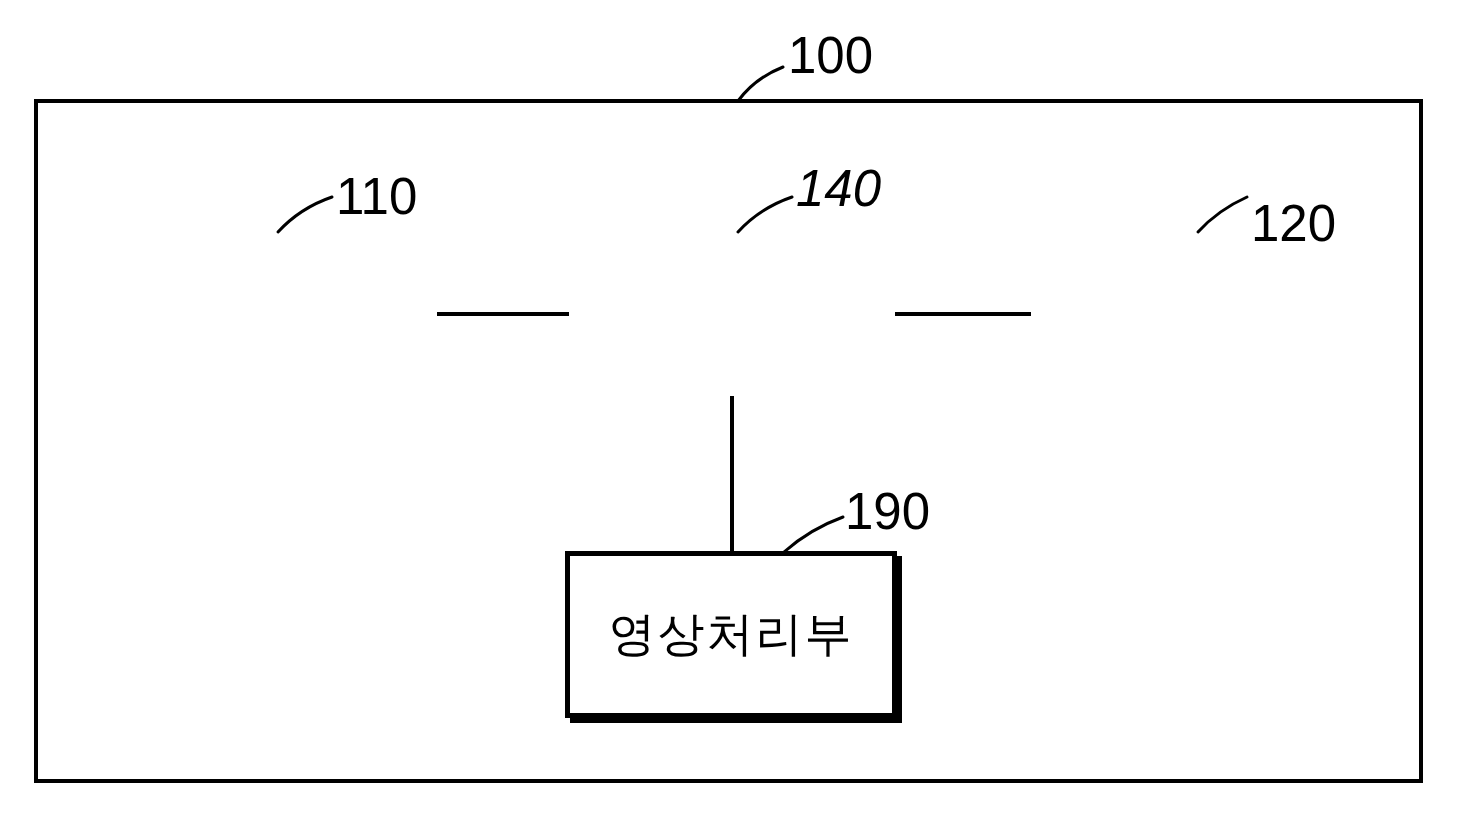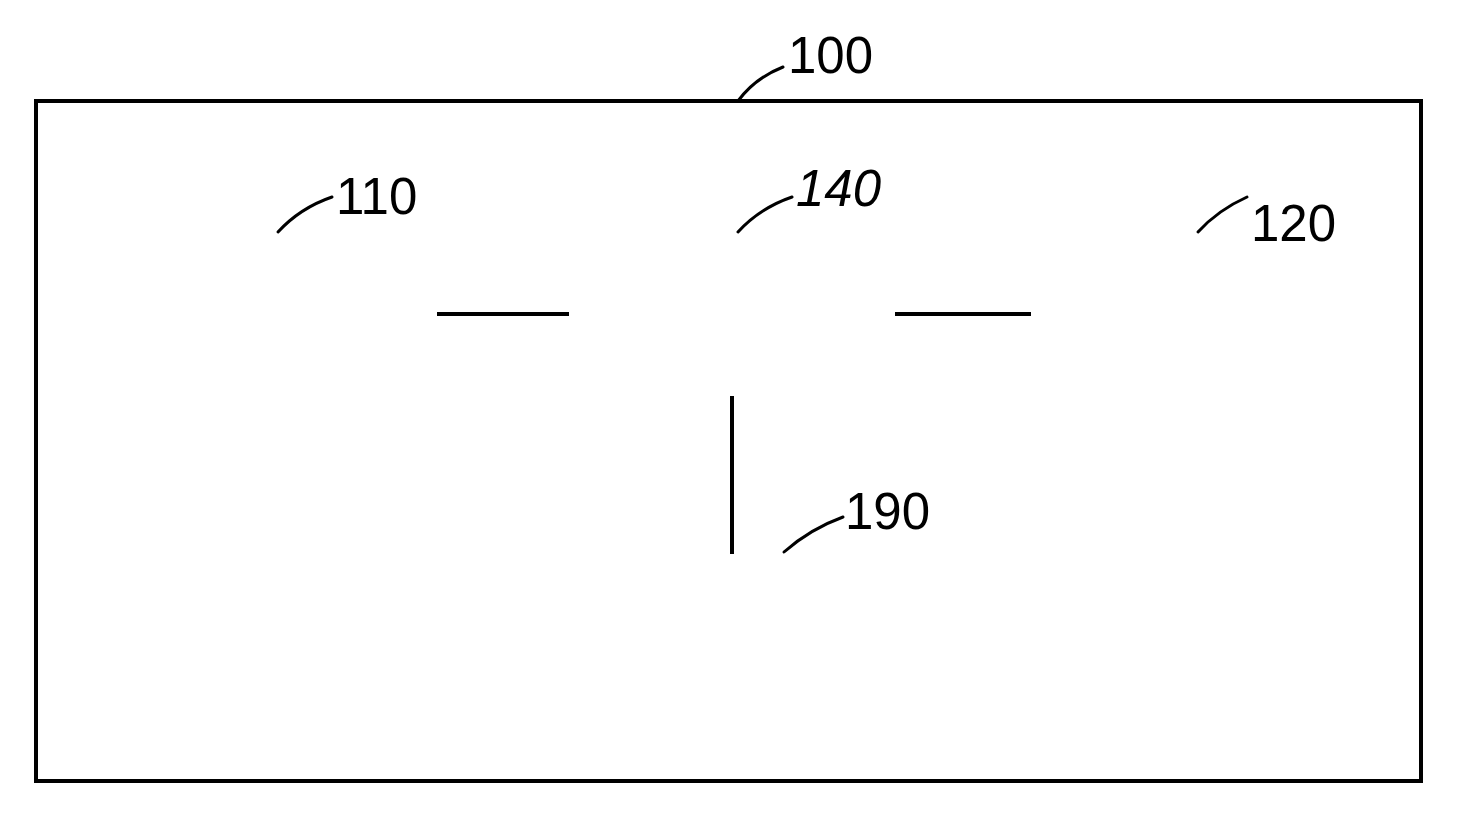--- a/index.html
+++ b/index.html
@@ -102,20 +102,23 @@
     <path d="M 843 517 Q 810 529 784 552"></path>
   </svg>
 
   <div class="connector conn-probe-control"></div>
   <div class="connector conn-control-display"></div>
   <div class="connector conn-control-imgproc"></div>
 
 
 
 
+  <div class="block block-imgproc">
+    <span class="block-label">영상처리부</span>
+  </div>
 
   <div class="ref-num ref-110">110</div>
 
   <div class="ref-num ref-140">140</div>
 
   <div class="ref-num ref-120">120</div>
 
   <div class="ref-num ref-130">190</div>
 
 </div>

